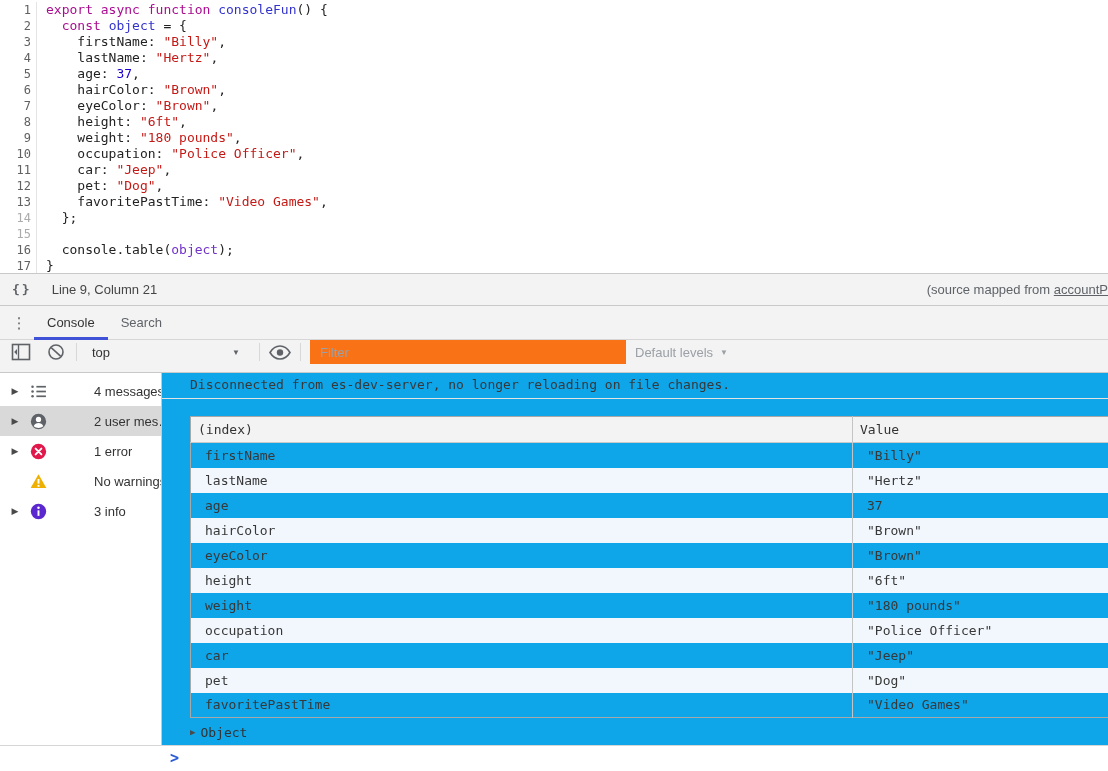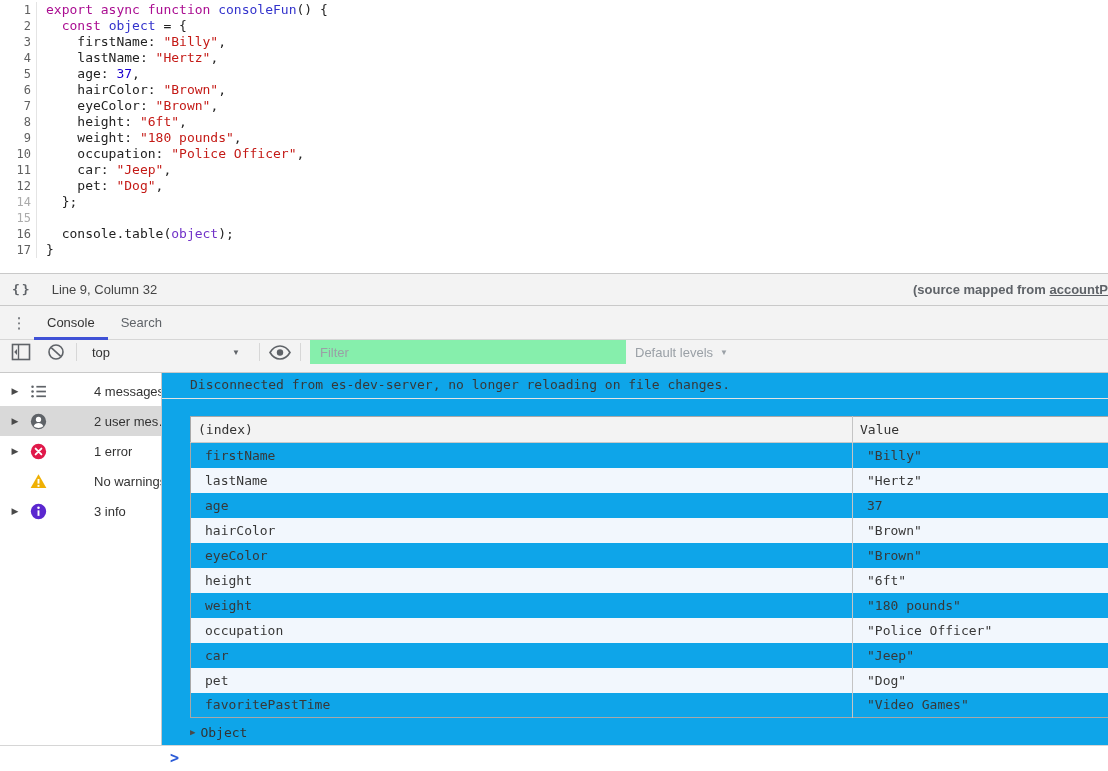--- a/index.html
+++ b/index.html
@@ -21,21 +21,21 @@
   .tok-num { color:#1c00cf; }
   .tok-var { color:#7132c8; }
 
   
   .statusbar { height:33px; background:#f3f3f3; border-top:1px solid #c9c9c9;
     border-bottom:1px solid #c9c9c9; display:flex; align-items:center;
     padding-left:12px; font-size:13px; color:#454545; }
   .braces { font-family:"DejaVu Sans Mono", monospace; font-weight:bold;
     color:#5f6368; letter-spacing:2px; margin-right:20px; font-size:13px; }
   .srcmap { margin-left:auto; color:#5f6368; white-space:nowrap; overflow:hidden;
-    padding-left:8px;font-weight:bold; }
+    padding-left:8px; }
   .srcmap .link { text-decoration:underline; cursor:pointer; }
 
   
   .tabbar { height:34px; background:#f3f3f3; border-bottom:1px solid #d6d6d6;
     display:flex; align-items:stretch; padding-left:4px; }
   .kebab { width:30px; display:flex; align-items:center; justify-content:center;
     color:#5f6368; font-size:15px; cursor:pointer; }
   .tab { padding:0 13px; display:flex; align-items:center; font-size:13px;
     color:#5f6368; position:relative; cursor:pointer; }
   .tab.active { color:#333; }
@@ -46,21 +46,21 @@
   .toolbar { height:33px; background:#f3f3f3; border-bottom:1px solid #c9c9c9;
     display:flex; align-items:center; padding:0 8px 8px 10px; }
   .tb-icon { width:22px; height:22px; display:flex; align-items:center;
     justify-content:center; cursor:pointer; }
   .tb-icon + .tb-icon { margin-left:13px; }
   .sep { width:1px; height:18px; background:#d7d7d7; margin:0 9px; flex:none; }
   .context { width:164px; display:flex; align-items:center; font-size:13px;
     color:#333; padding:0 10px 0 6px; cursor:pointer; }
   .arrow-down { color:#5f6368; font-size:8px; }
   .context .arrow-down { margin-left:auto; }
-  .filter { width:316px; height:24px; border:none; background:#86efac; font-size:13px;
+  .filter { width:316px; height:24px; border:none; background:#f97316; font-size:13px;
     padding:0 10px; color:#333; outline:none; font-family:"Liberation Sans",sans-serif; }
   .filter::placeholder { color:#9aa0a6; }
   .levels { margin-left:9px; display:flex; align-items:center; gap:7px;
     font-size:13px; color:#9aa0a6; cursor:pointer; }
   .levels .arrow-down { color:#9aa0a6; }
 
   
   .console-body { height:372px; display:flex; }
   .sidebar { flex:none; width:162px; border-right:1px solid #c9c9c9;
     padding-top:3px; background:#fff; overflow:hidden; }
@@ -107,29 +107,30 @@
     <div class="line"><span class="ln">3</span><span class="code"><span class="tok-pl">    firstName: </span><span class="tok-str">"Billy"</span><span class="tok-pl">,</span></span></div>
     <div class="line"><span class="ln">4</span><span class="code"><span class="tok-pl">    lastName: </span><span class="tok-str">"Hertz"</span><span class="tok-pl">,</span></span></div>
     <div class="line"><span class="ln">5</span><span class="code"><span class="tok-pl">    age: </span><span class="tok-num">37</span><span class="tok-pl">,</span></span></div>
     <div class="line"><span class="ln">6</span><span class="code"><span class="tok-pl">    hairColor: </span><span class="tok-str">"Brown"</span><span class="tok-pl">,</span></span></div>
     <div class="line"><span class="ln">7</span><span class="code"><span class="tok-pl">    eyeColor: </span><span class="tok-str">"Brown"</span><span class="tok-pl">,</span></span></div>
     <div class="line"><span class="ln">8</span><span class="code"><span class="tok-pl">    height: </span><span class="tok-str">"6ft"</span><span class="tok-pl">,</span></span></div>
     <div class="line"><span class="ln">9</span><span class="code"><span class="tok-pl">    weight: </span><span class="tok-str">"180 pounds"</span><span class="tok-pl">,</span></span></div>
     <div class="line"><span class="ln">10</span><span class="code"><span class="tok-pl">    occupation: </span><span class="tok-str">"Police Officer"</span><span class="tok-pl">,</span></span></div>
     <div class="line"><span class="ln">11</span><span class="code"><span class="tok-pl">    car: </span><span class="tok-str">"Jeep"</span><span class="tok-pl">,</span></span></div>
     <div class="line"><span class="ln">12</span><span class="code"><span class="tok-pl">    pet: </span><span class="tok-str">"Dog"</span><span class="tok-pl">,</span></span></div>
+    <div class="line"><span class="ln">13</span><span class="code"><span class="tok-pl">    favoritePastTime: </span><span class="tok-str">"Video Games"</span><span class="tok-pl">,</span></span></div>
     <div class="line"><span class="ln dim">14</span><span class="code"><span class="tok-pl">  };</span></span></div>
     <div class="line"><span class="ln dim">15</span><span class="code"></span></div>
     <div class="line"><span class="ln">16</span><span class="code"><span class="tok-pl">  console.table(</span><span class="tok-var">object</span><span class="tok-pl">);</span></span></div>
     <div class="line"><span class="ln">17</span><span class="code"><span class="tok-pl">}</span></span></div>
   </div>
 
 <div class="statusbar">
   <span class="braces">{}</span>
-  <span>Line 9, Column 32</span>
+  <span>Line 9, Column 21</span>
   <span class="srcmap"><span>(source mapped from </span><span class="link">accountP</span></span>
 </div>
 
 <div class="tabbar">
   <span class="kebab">⋮</span>
   <div class="tab active">
     <span>Console</span>
   </div>
   <div class="tab">
     <span>Search</span>

